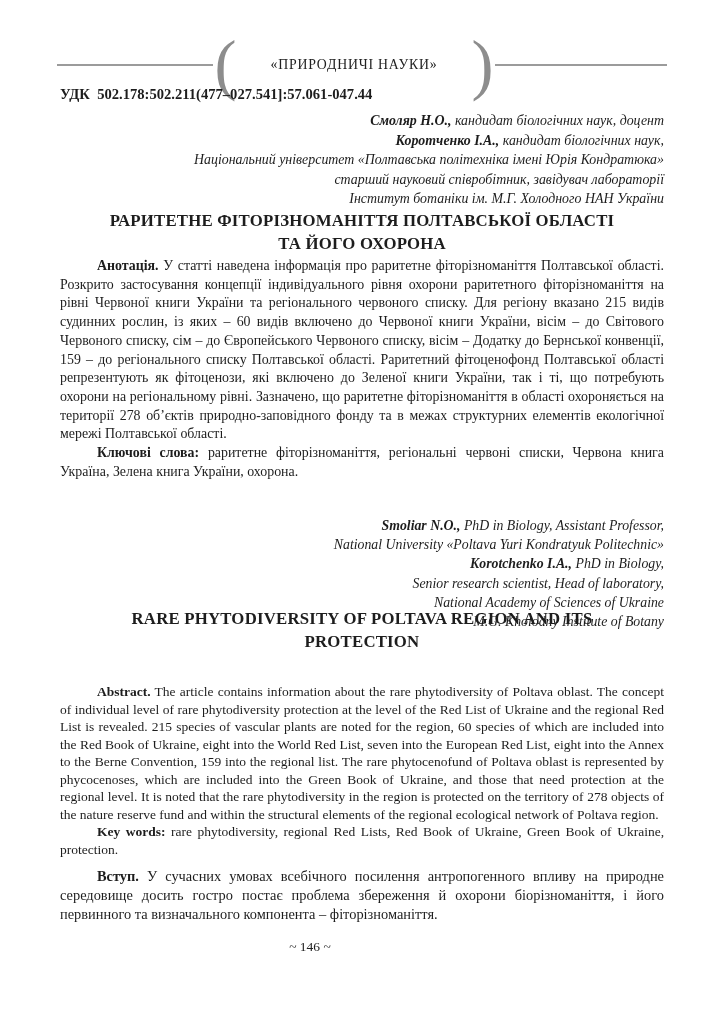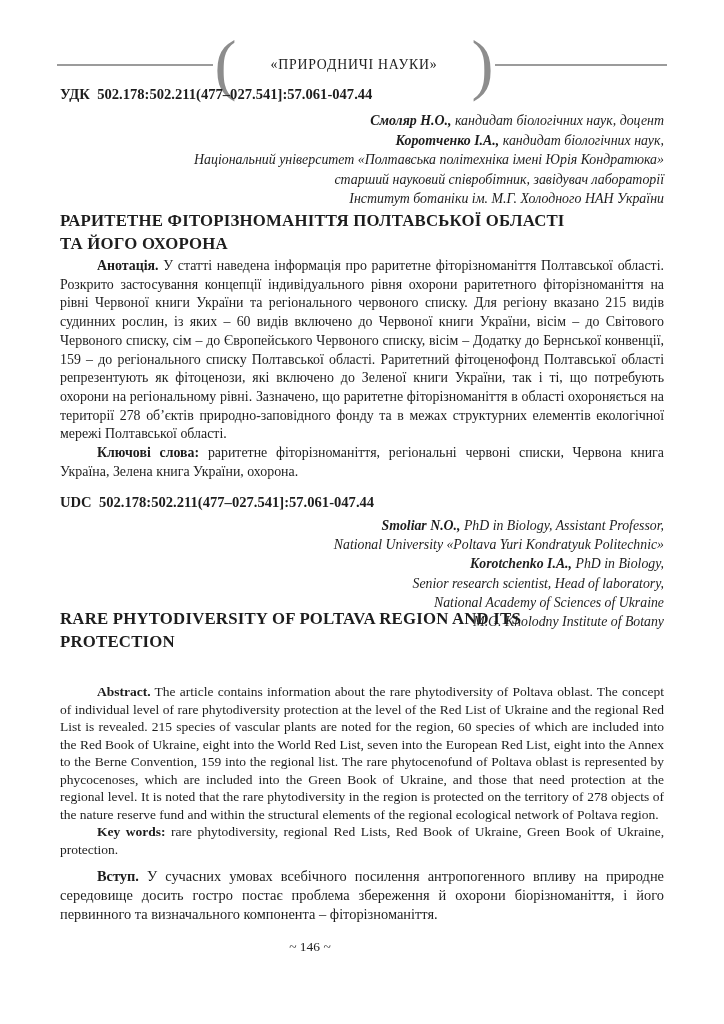--- a/index.html
+++ b/index.html
@@ -36,21 +36,21 @@
   .code { font-weight: bold; font-size: 14.6px; white-space: pre-wrap; }
   .udk { top: 86px; }
   .udc { top: 494px; }
 
   .authors { text-align: right; font-style: italic; }
   .authors-ua { top: 111px; font-size: 13.9px; line-height: 19.6px; }
   .authors-en { top: 516px; font-size: 13.8px; line-height: 19.2px; }
   .author-name { font-weight: bold; }
 
   .title {
-    font-weight: bold;
+    text-align: center; font-weight: bold;
     font-size: 16.8px; line-height: 22.5px; letter-spacing: 0.2px;
   }
   .title-ua { top: 210px; }
   .title-en { top: 608px; }
 
   .absblock p {
     text-align: justify; text-indent: 37px;
   }
   .abs-ua { top: 257px; }
   .abs-ua p { font-size: 13.9px; line-height: 18.7px; }
@@ -94,21 +94,20 @@
   <h1 class="blk title title-ua">
     <span>РАРИТЕТНЕ ФІТОРІЗНОМАНІТТЯ ПОЛТАВСЬКОЇ ОБЛАСТІ</span><br>
     <span>ТА ЙОГО ОХОРОНА</span>
   </h1>
 
   <div class="blk absblock abs-ua">
     <p><span class="lead">Анотація.</span> <span>У статті наведена інформація про раритетне фіторізноманіття Полтавської області. Розкрито застосування концепції індивідуального рівня охорони раритетного фіторізноманіття на рівні Червоної книги України та регіонального червоного списку. Для регіону вказано 215 видів судинних рослин, із яких – 60 видів включено до Червоної книги України, вісім – до Світового Червоного списку, сім – до Європейського Червоного списку, вісім – Додатку до Бернської конвенції, 159 – до регіонального списку Полтавської області. Раритетний фітоценофонд Полтавської області репрезентують як фітоценози, які включено до Зеленої книги України, так і ті, що потребують охорони на регіональному рівні. Зазначено, що раритетне фіторізноманіття в області охороняється на території 278 об’єктів природно-заповідного фонду та в межах структурних елементів екологічної мережі Полтавської області.</span></p>
     <p><span class="lead">Ключові слова:</span> <span>раритетне фіторізноманіття, регіональні червоні списки, Червона книга Україна, Зелена книга України,  охорона.</span></p>
   </div>
 
-  <p class="blk code udc">UDC  502.178:502.211(477–027.541]:57.061-047.44</p>
 
   <div class="blk authors authors-en">
     <div class="author-line"><span class="author-name">Smoliar N.O.,</span><span> PhD in Biology, Assistant Professor,</span></div>
     <div class="author-line"><span class="author-name"></span><span>National University «Poltava Yuri Kondratyuk Politechnic»</span></div>
     <div class="author-line"><span class="author-name">Korotchenko I.A.,</span><span> PhD in Biology,</span></div>
     <div class="author-line"><span class="author-name"></span><span>Senior research scientist, Head of laboratory,</span></div>
     <div class="author-line"><span class="author-name"></span><span>National Academy of Sciences of Ukraine</span></div>
     <div class="author-line"><span class="author-name"></span><span>M.G. Kholodny Institute of Botany</span></div>
   </div>
 

